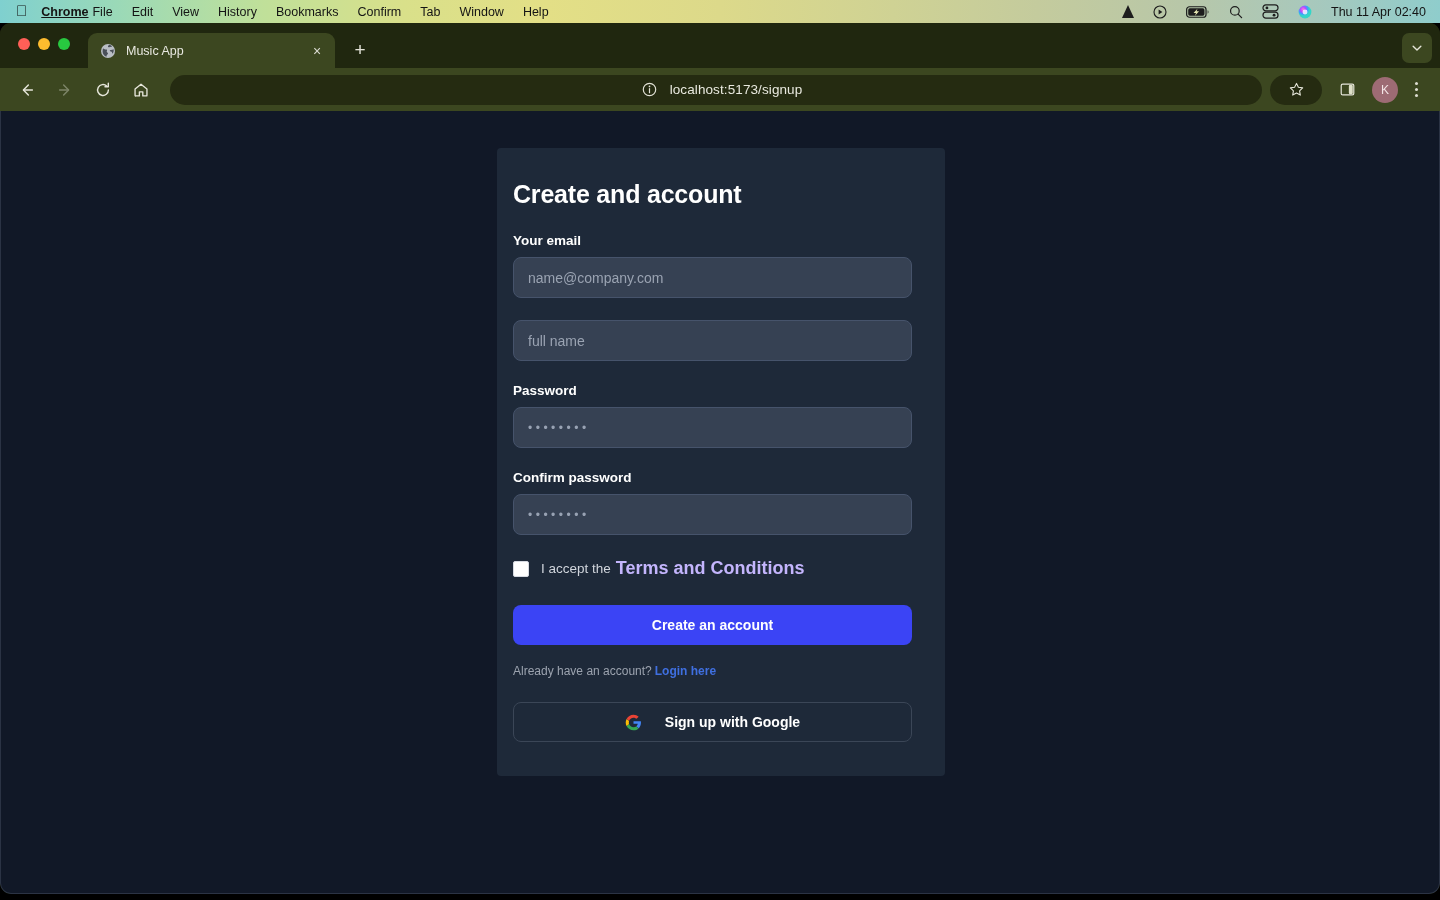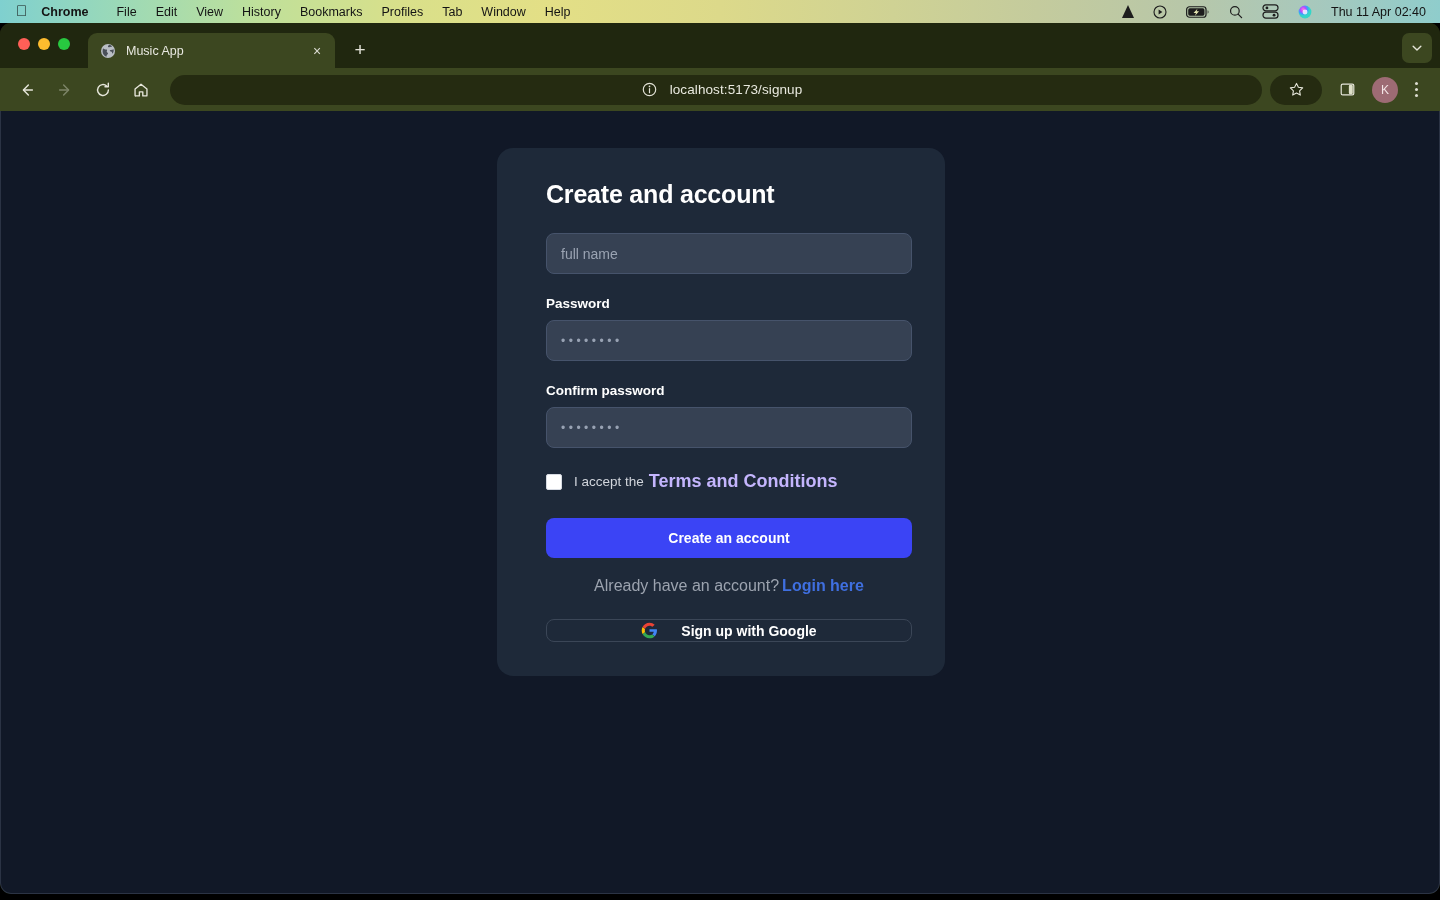--- a/index.html
+++ b/index.html
@@ -23,21 +23,21 @@
     color: #141414;
     font-size: 12.5px;
     z-index: 50;
   }
   .menubar .apple {
     margin-left: 16px; margin-right: 14px;
     font-size: 15px; line-height: 1;
     position: relative; top: -1px;
   }
   .menubar .mi { margin-right: 19px; white-space: nowrap; }
-  .menubar .mi.bold { font-weight: bold; margin-right: 28px; }
+  .menubar .mi.bold { font-weight: bold; margin-right: 4px; text-decoration: underline; }
   .menubar .spacer { flex: 1; }
   .menubar .ritem {
     margin-right: 18px; display: flex; align-items: center;
     line-height: 1;
   }
   .menubar .clock { margin-right: 14px; font-size: 12.5px; white-space: nowrap; }
 
   .vlc-cone {
     width: 0; height: 0;
     border-left: 6px solid transparent;
@@ -163,22 +163,22 @@
     border: 1px solid #2b3344;
     border-top: none;
     overflow: hidden;
   }
 
   .card {
     position: absolute;
     left: 496px; top: 37px;
     width: 448px;
     background: #1e2939;
-    border-radius: 16px;
-    padding: 32px 33px 34px 49px;
+    border-radius: 4px;
+    padding: 32px 33px 34px 16px;
   }
 
   .card h1 {
     color: #ffffff;
     font-size: 25px;
     font-weight: bold;
     letter-spacing: -0.2px;
     margin-bottom: 24px;
   }
 
@@ -235,32 +235,31 @@
     border-radius: 8px;
     color: #ffffff;
     font-size: 14px;
     font-weight: bold;
     font-family: "Liberation Sans", sans-serif;
     cursor: pointer;
   }
 
   .login-row {
     margin-top: 19px;
-    font-size: 16px;
+    font-size: 12px;
     color: #9ca3af;
-    text-align: center;
   }
   .login-link { color: #3f6fe0; font-weight: bold; margin-left: 3px; }
 
   .google-btn {
     display: flex;
     align-items: center;
     justify-content: center;
     width: 100%;
-    height: 23px;
+    height: 40px;
     margin-top: 24px;
     background: #1e2939;
     border: 1px solid #3b4657;
     border-radius: 8px;
     color: #ffffff;
     font-size: 14px;
     font-weight: bold;
     font-family: "Liberation Sans", sans-serif;
     cursor: pointer;
     gap: 23px;
@@ -271,21 +270,21 @@
 <body>
 
 <div class="menubar">
   <span class="apple"></span>
   <span class="mi bold">Chrome</span>
   <span class="mi">File</span>
   <span class="mi">Edit</span>
   <span class="mi">View</span>
   <span class="mi">History</span>
   <span class="mi">Bookmarks</span>
-  <span class="mi">Profiles</span>
+  <span class="mi">Confirm</span>
   <span class="mi">Tab</span>
   <span class="mi">Window</span>
   <span class="mi">Help</span>
 
   <span class="spacer"></span>
 
   <span class="ritem">
       <span class="vlc-cone"></span>
     </span>
   <span class="ritem">
@@ -422,20 +421,24 @@
         <i></i>
         <i></i>
     </div>
   </div>
 
   <div class="page">
 
     <div class="card">
       <h1>Create and account</h1>
 
+      <div class="field">
+        <label class="flabel">Your email</label>
+        <input class="finput" type="text" placeholder="name@company.com" style="">
+      </div>
 
       <div class="field">
         <input class="finput" type="text" placeholder="full name" style="">
       </div>
 
       <div class="field">
         <label class="flabel">Password</label>
         <input class="finput pw" type="text" placeholder="••••••••" style="">
       </div>
 

